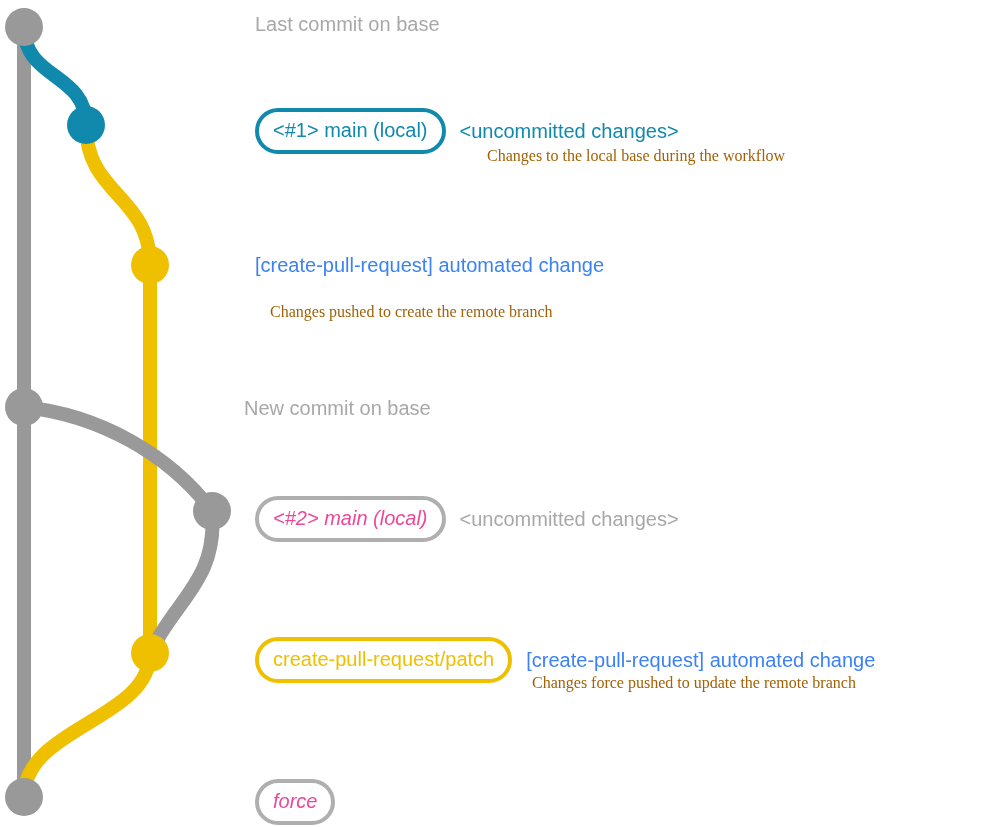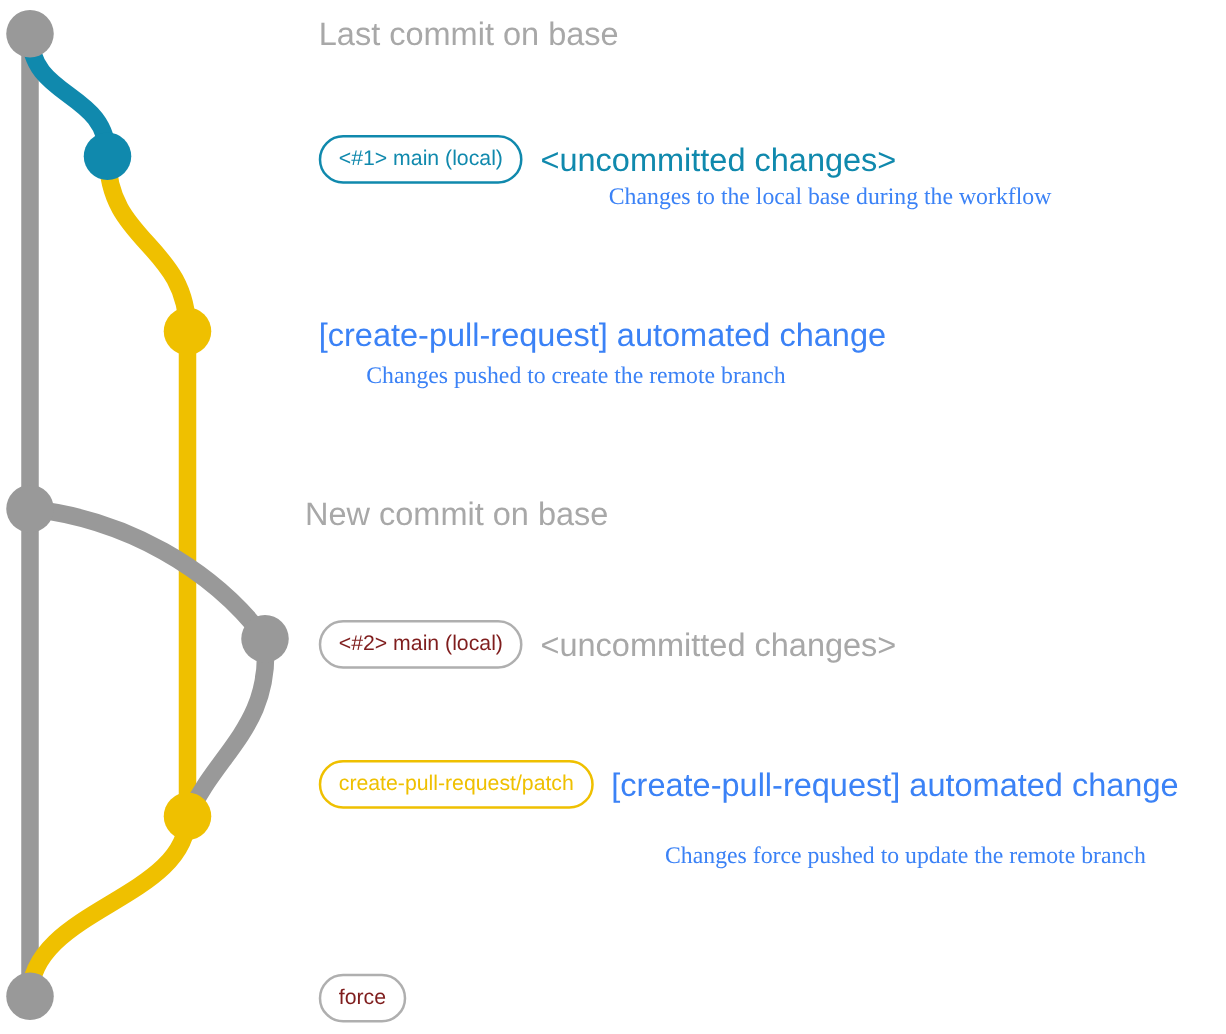--- a/index.html
+++ b/index.html
@@ -26,55 +26,56 @@
     position: absolute;
     display: flex;
     align-items: center;
     white-space: nowrap;
   }
   .pill {
     display: inline-flex;
     align-items: center;
     justify-content: center;
     border-radius: 999px;
-    border: 2px solid #7f1d1d;
+    border: 4px solid #7f1d1d;
     color: #999999;
-    font-size: 17px;
+    font-size: 20px;
     line-height: 1;
     padding: 8px 14px 10px 14px;
     box-sizing: border-box;
     background: #ffffff;
   }
   .pill.blue {
     border-color: #1089AD;
     color: #1089AD;
   }
   .pill.yellow {
     border-color: #EFC000;
     color: #EFC000;
   }
   .pill.gray {
     border-color: #AFAFAF;
-    color: #7f1d1d;
+    color: #ec4899;
+    font-style: italic;
   }
   .headline {
-    font-size: 26px;
+    font-size: 20px;
     line-height: 1;
     color: #999999;
   }
   .headline.blue { color: #1089AD; }
   .headline.yellow { color: #3b82f6; }
   .headline.gray { color: #A8A8A8; }
   .headline.pad { margin-left: 14px; }
   .subtext {
     position: absolute;
     font-family: "Liberation Serif", serif;
-    font-size: 19px;
+    font-size: 16px;
     line-height: 1;
-    color: #3b82f6;
+    color: #a16207;
     white-space: nowrap;
   }
 </style>
 </head>
 <body>
 
 <div id="canvas">
 
   <svg id="graph" viewBox="0 0 981 827" width="981" height="827" xmlns="http://www.w3.org/2000/svg">
 
@@ -108,32 +109,32 @@
 
   <div class="row" style="left:255px; top:108px;">
     <span class="pill blue">&lt;#1&gt; main (local)</span>
     <span class="headline blue pad">&lt;uncommitted changes&gt;</span>
   </div>
   <div class="subtext" style="left:487px; top:148px;">Changes to the local base during the workflow</div>
 
   <div class="row" style="left:255px; top:255px;">
     <span class="headline yellow">[create-pull-request] automated change</span>
   </div>
-  <div class="subtext" style="left:270px; top:291px;margin-left:23px;">Changes pushed to create the remote branch</div>
+  <div class="subtext" style="left:270px; top:304px;">Changes pushed to create the remote branch</div>
 
   <div class="row" style="left:244px; top:398px;">
     <span class="headline gray">New commit on base</span>
   </div>
 
   <div class="row" style="left:255px; top:496px;">
     <span class="pill gray">&lt;#2&gt; main (local)</span>
     <span class="headline gray pad">&lt;uncommitted changes&gt;</span>
   </div>
 
-  <div class="row" style="left:255px; top:608px;">
+  <div class="row" style="left:255px; top:637px;">
     <span class="pill yellow">create-pull-request/patch</span>
     <span class="headline yellow pad">[create-pull-request] automated change</span>
   </div>
   <div class="subtext" style="left:532px; top:675px;">Changes force pushed to update the remote branch</div>
 
   <div class="row" style="left:255px; top:779px;">
     <span class="pill gray">force</span>
   </div>
 
 </div>

